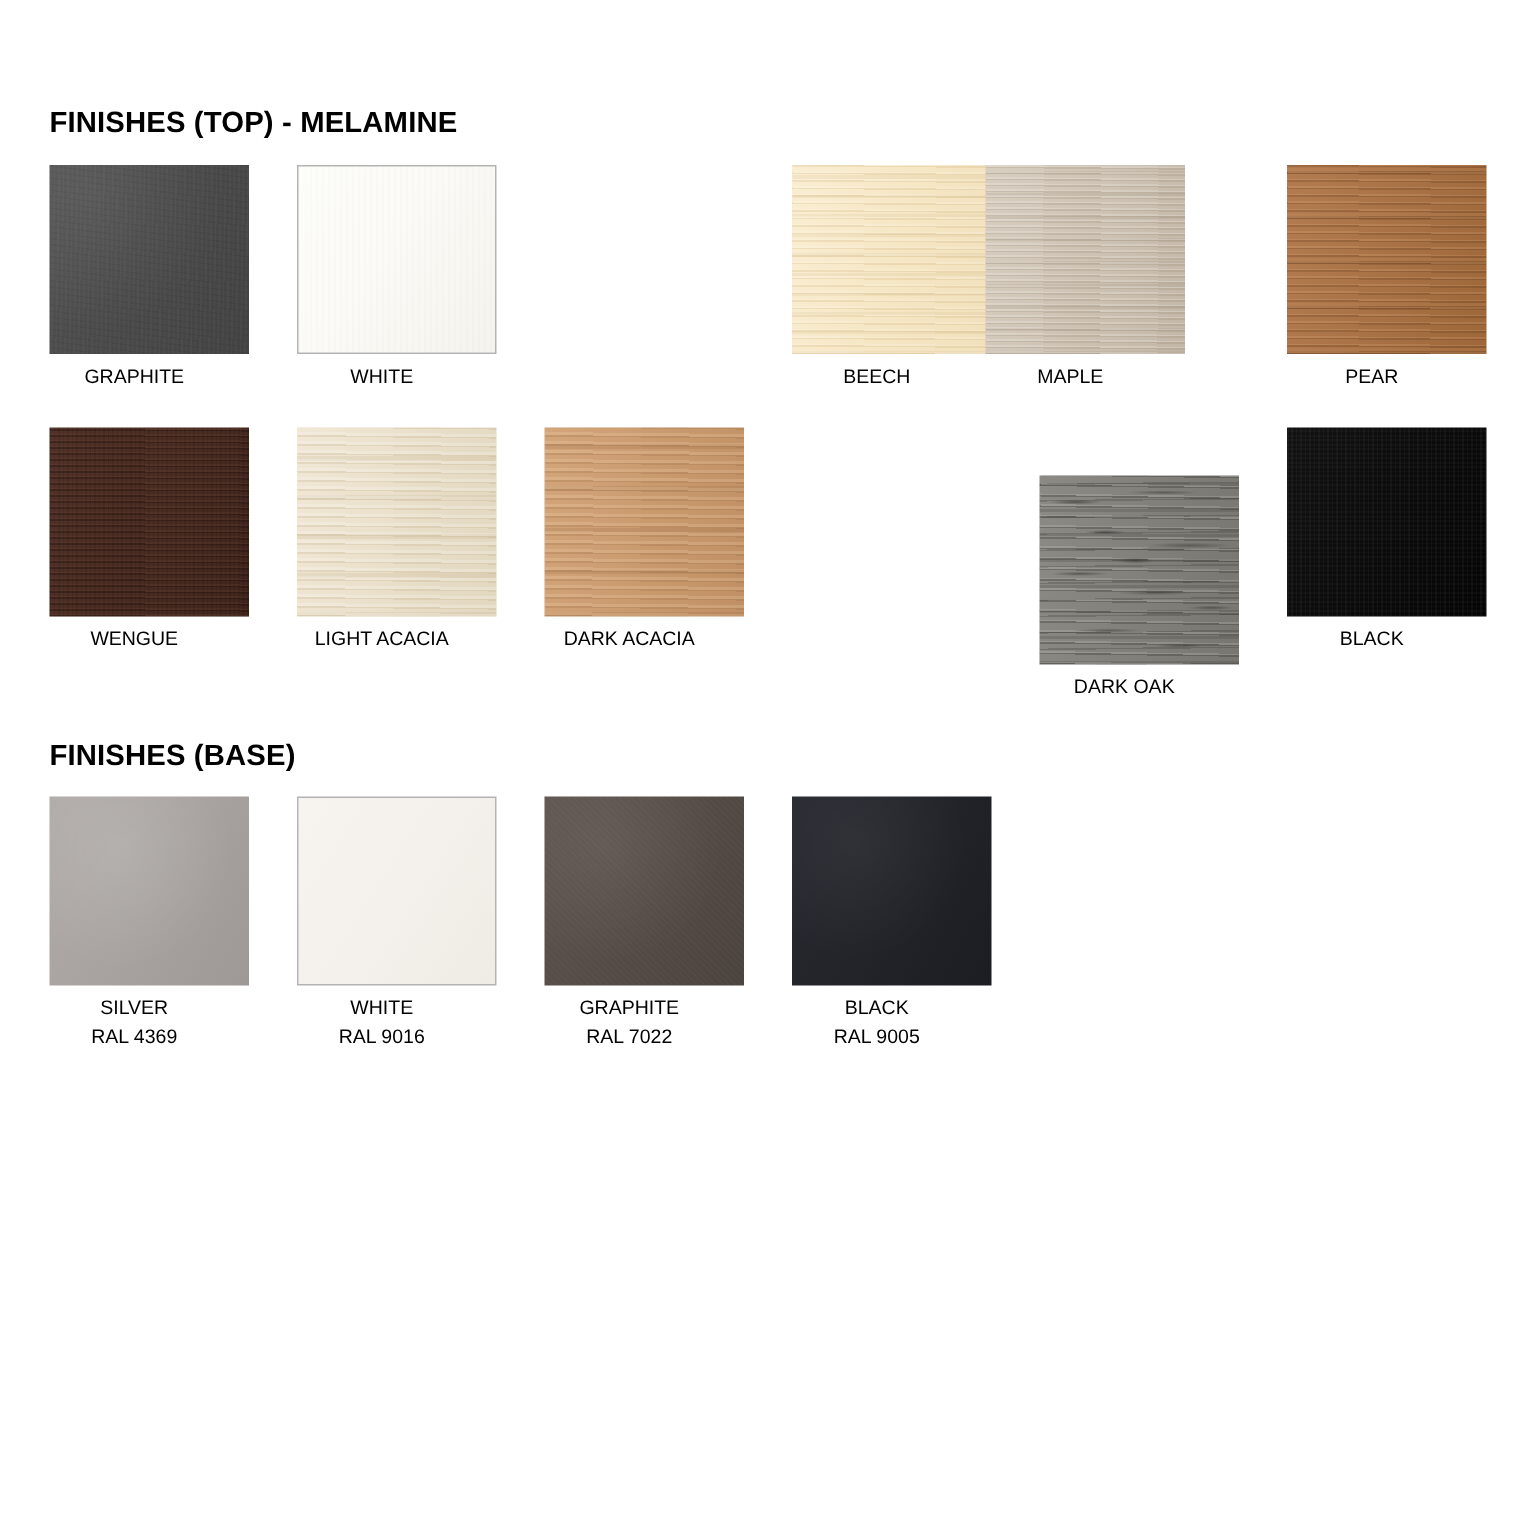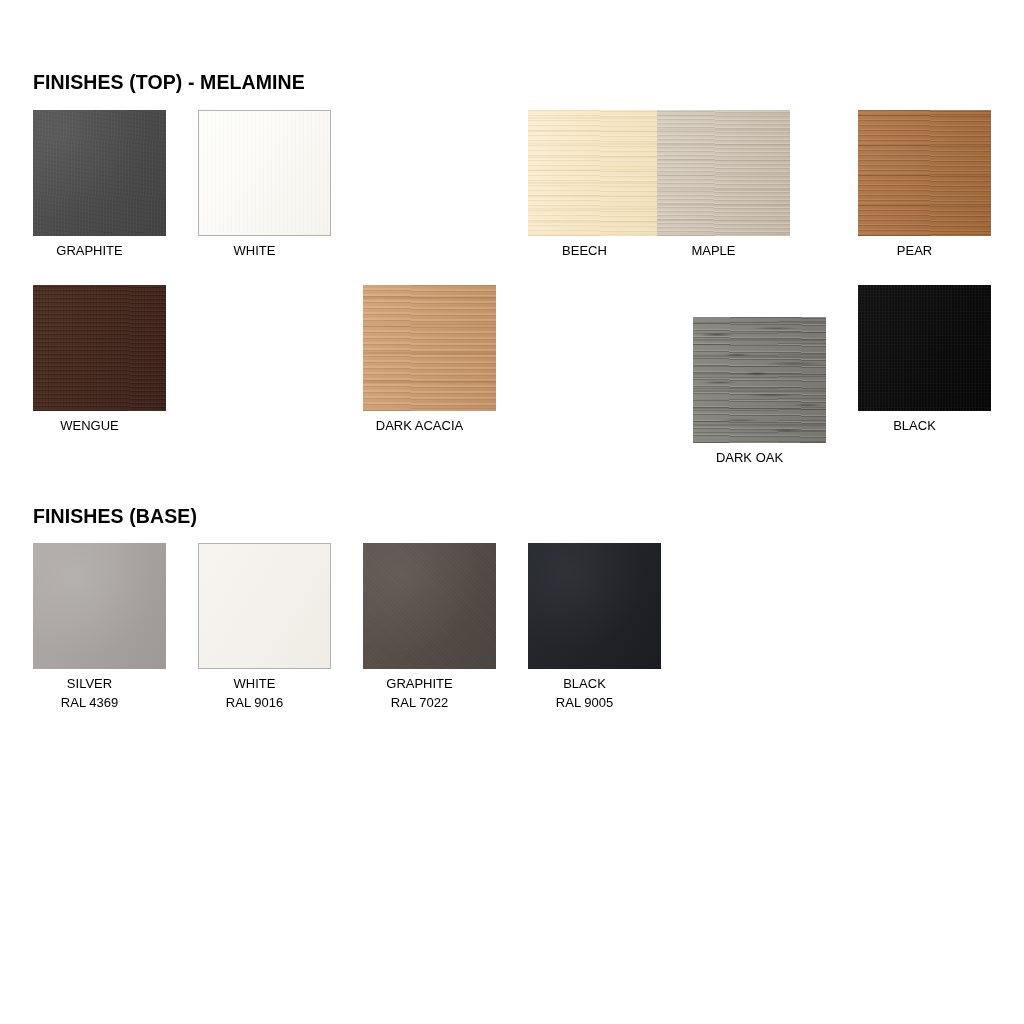--- a/index.html
+++ b/index.html
@@ -20,21 +20,21 @@
     position: absolute;
     left: 0; top: 0;
     width: 1024px;
     height: 1024px;
     overflow: hidden;
   }
 
   
   .section { position: absolute; left: 33px; }
   #section-top  { top: 70px; }
-  #section-base { top: 504px; }
+  #section-base { top: 492px; }
 
   .section-title {
     font-size: 19.5px;
     font-weight: bold;
     letter-spacing: 0.1px;
     color: #000000;
     line-height: 24px;
     white-space: nowrap;
     margin: 0;
   }
@@ -343,20 +343,26 @@
       </div>
 
       <div class="row">
         <div class="swatch-cell" style="left:0px;">
           <div class="swatch fin-wengue">
             <div class="grain"></div>
           </div>
           <div class="caption">WENGUE</div>
         </div>
 
+        <div class="swatch-cell" style="left:165px;">
+          <div class="swatch fin-light-acacia">
+            <div class="grain"></div>
+          </div>
+          <div class="caption">LIGHT ACACIA</div>
+        </div>
 
         <div class="swatch-cell" style="left:330px;">
           <div class="swatch fin-dark-acacia">
             <div class="grain"></div>
           </div>
           <div class="caption">DARK ACACIA</div>
         </div>
 
 
         <div class="swatch-cell" style="left:660px;margin-top:32px;">

